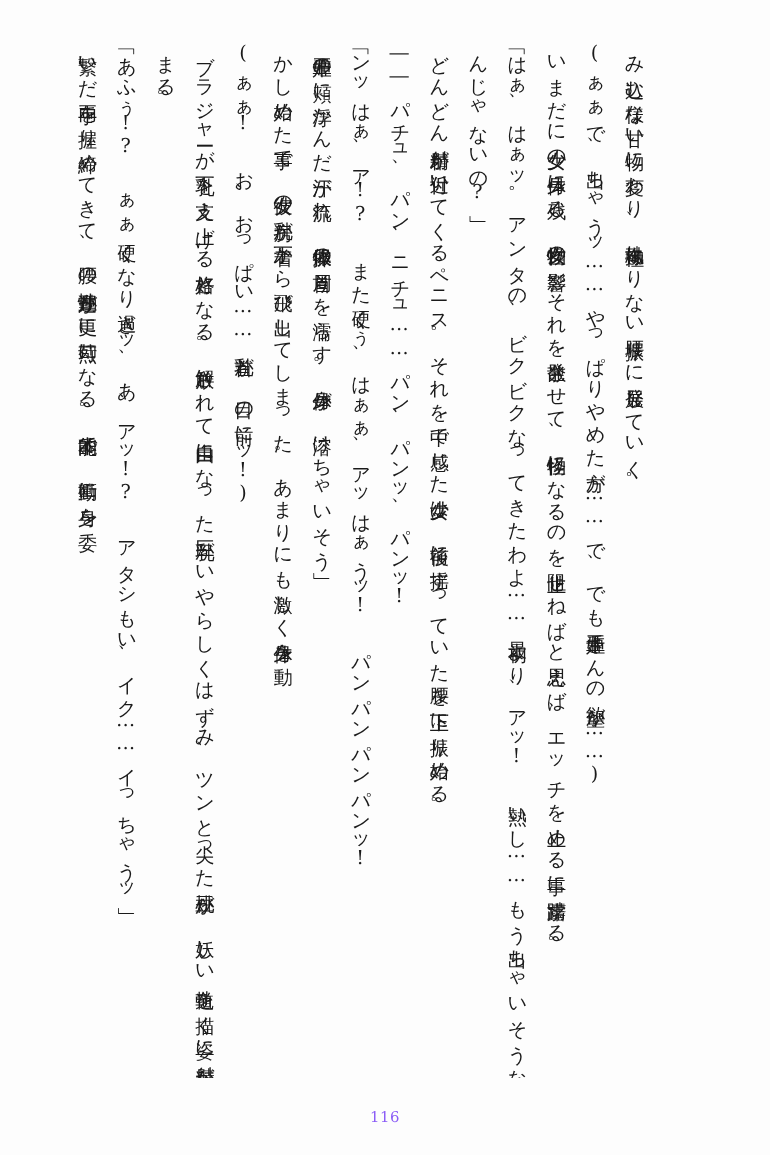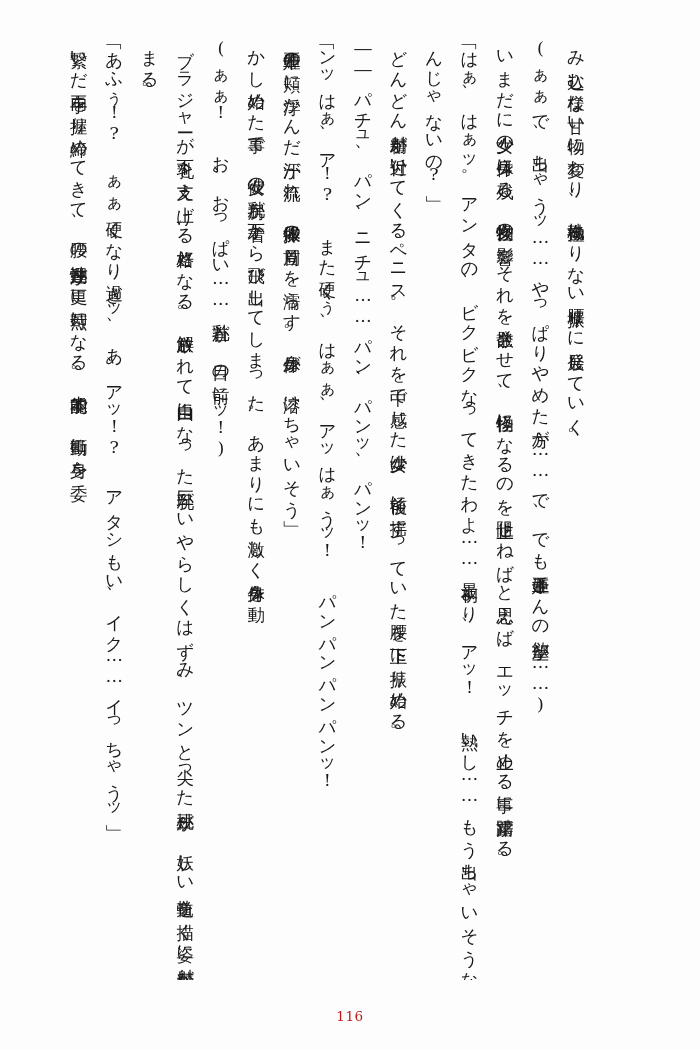--- a/index.html
+++ b/index.html
@@ -47,21 +47,21 @@
     text-indent: 0;
   }
   .page-number {
     position: absolute;
     bottom: 26px;
     left: 0;
     width: 100%;
     text-align: center;
     font-size: 13.5px;
     font-family: "DejaVu Serif", "Liberation Serif", serif;
-    color: #b91c1c;
+    color: #8b5cf6;
     letter-spacing: 0.04em;
   }
 </style>
 </head>
 <body>
 
 <div id="page">
 
   <div id="text-body">
     <p>み込む様な甘い物に変わり、執拗極まりない腰振りに発展していく。

